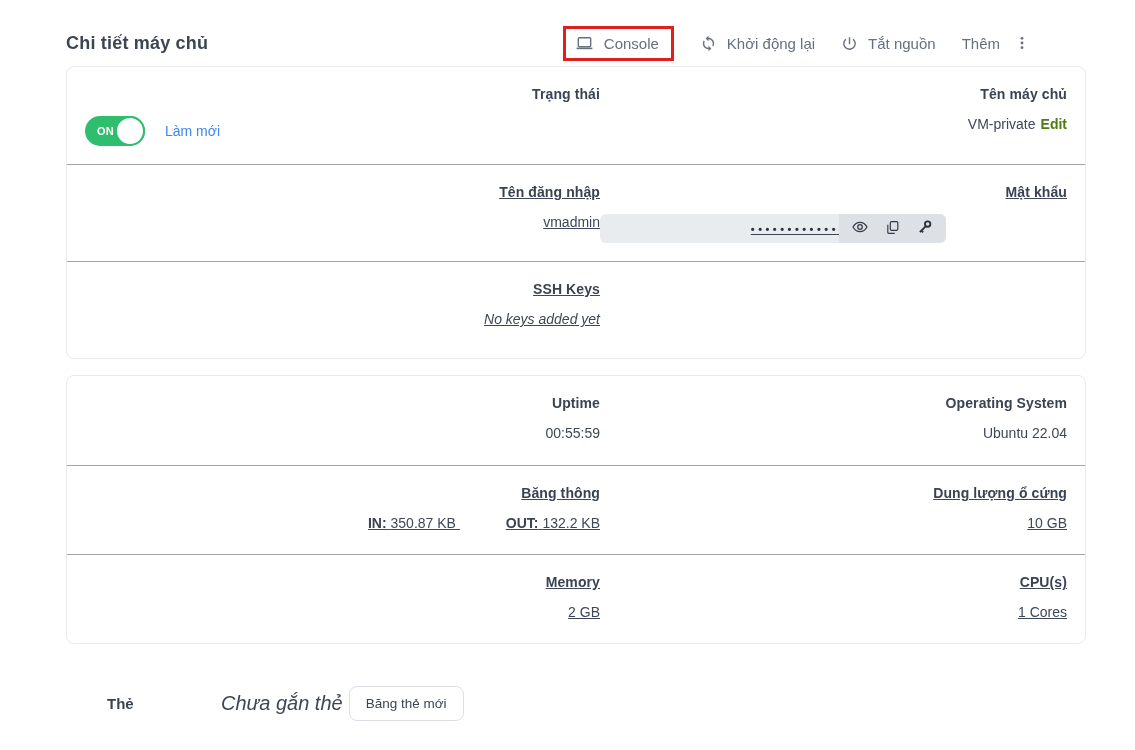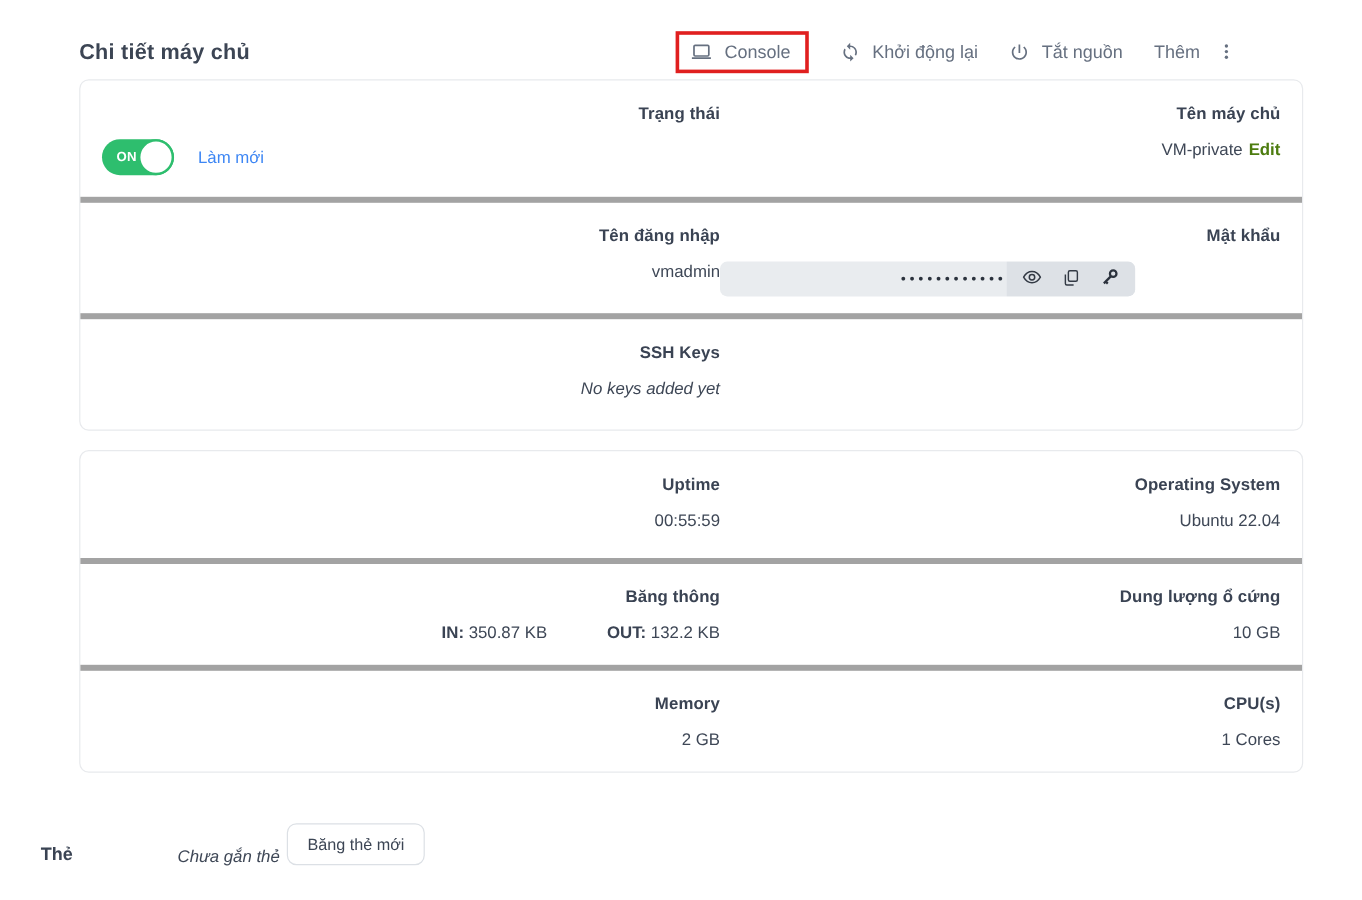--- a/index.html
+++ b/index.html
@@ -27,21 +27,21 @@
   .kebab { margin-left:-12px; cursor:pointer; display:flex; align-items:center; }
   
   .card {
     width:1020px; margin-left:66px; border:1px solid #e8eaed; border-radius:8px;
     background:#fff;
   }
   .card + .card { margin-top:16px; }
   .row {
     display:grid; grid-template-columns:515px 1fr; padding:0 18px;text-align:right;
   }
-  .row + .row { border-top:5px solid #a3a3a3; }
+  .row + .row { border-top:1px solid #a3a3a3;text-decoration:underline; }
   .card1 .row { min-height:97px; }
   .card2 .row { min-height:89px; }
   .cell { padding-top:19px; }
   .field-label { font-size:14px; font-weight:700; color:#3a4353; margin-bottom:14px; letter-spacing:.1px; }
   .field-value { font-size:14px; color:#3e4756; }
   .italic { font-style:italic; }
   .link-blue { color:#3d86f4; cursor:pointer; text-decoration:none; }
   .link-red  { color:#4d7c0f; font-weight:600; cursor:pointer; text-decoration:none; margin-left:5px; }
   .ip-link { color:#3e4756; text-decoration:none; border-bottom:1px dotted #7a8494; padding-bottom:1px; cursor:pointer; }
   
@@ -70,23 +70,23 @@
   }
   .pw-icons {
     height:100%; background:#dde1e6; display:flex; align-items:center;
     gap:17px; padding:0 13px; flex:none;
   }
   .pw-icons .icon-btn { cursor:pointer; display:flex; align-items:center; background:none; border:none; padding:0; }
   
   .bw-out { margin-left:46px; }
   .bw-bold { font-weight:700; color:#3a4353; }
   
-  .tags-row { display:flex; align-items:flex-end; margin:42px 0 0 34px; }
+  .tags-row { display:flex; align-items:center; margin:42px 0 0 107px; }
   .tags-label { font-size:15px; font-weight:700; color:#3a4353; width:114px; }
-  .tags-empty { font-size:14px; font-style:italic; color:#3e4756; }
+  .tags-empty { font-size:20px; font-style:italic; color:#3e4756; }
   .add-tag-btn {
     margin-left:6px; height:35px; padding:0 16px; background:#fff;
     border:1px solid #dce0e5; border-radius:8px; font-size:13.5px; color:#3c4554;
     font-family:"Liberation Sans", sans-serif; cursor:pointer;
   }
 </style>
 </head>
 <body>
 
 <div class="page">

